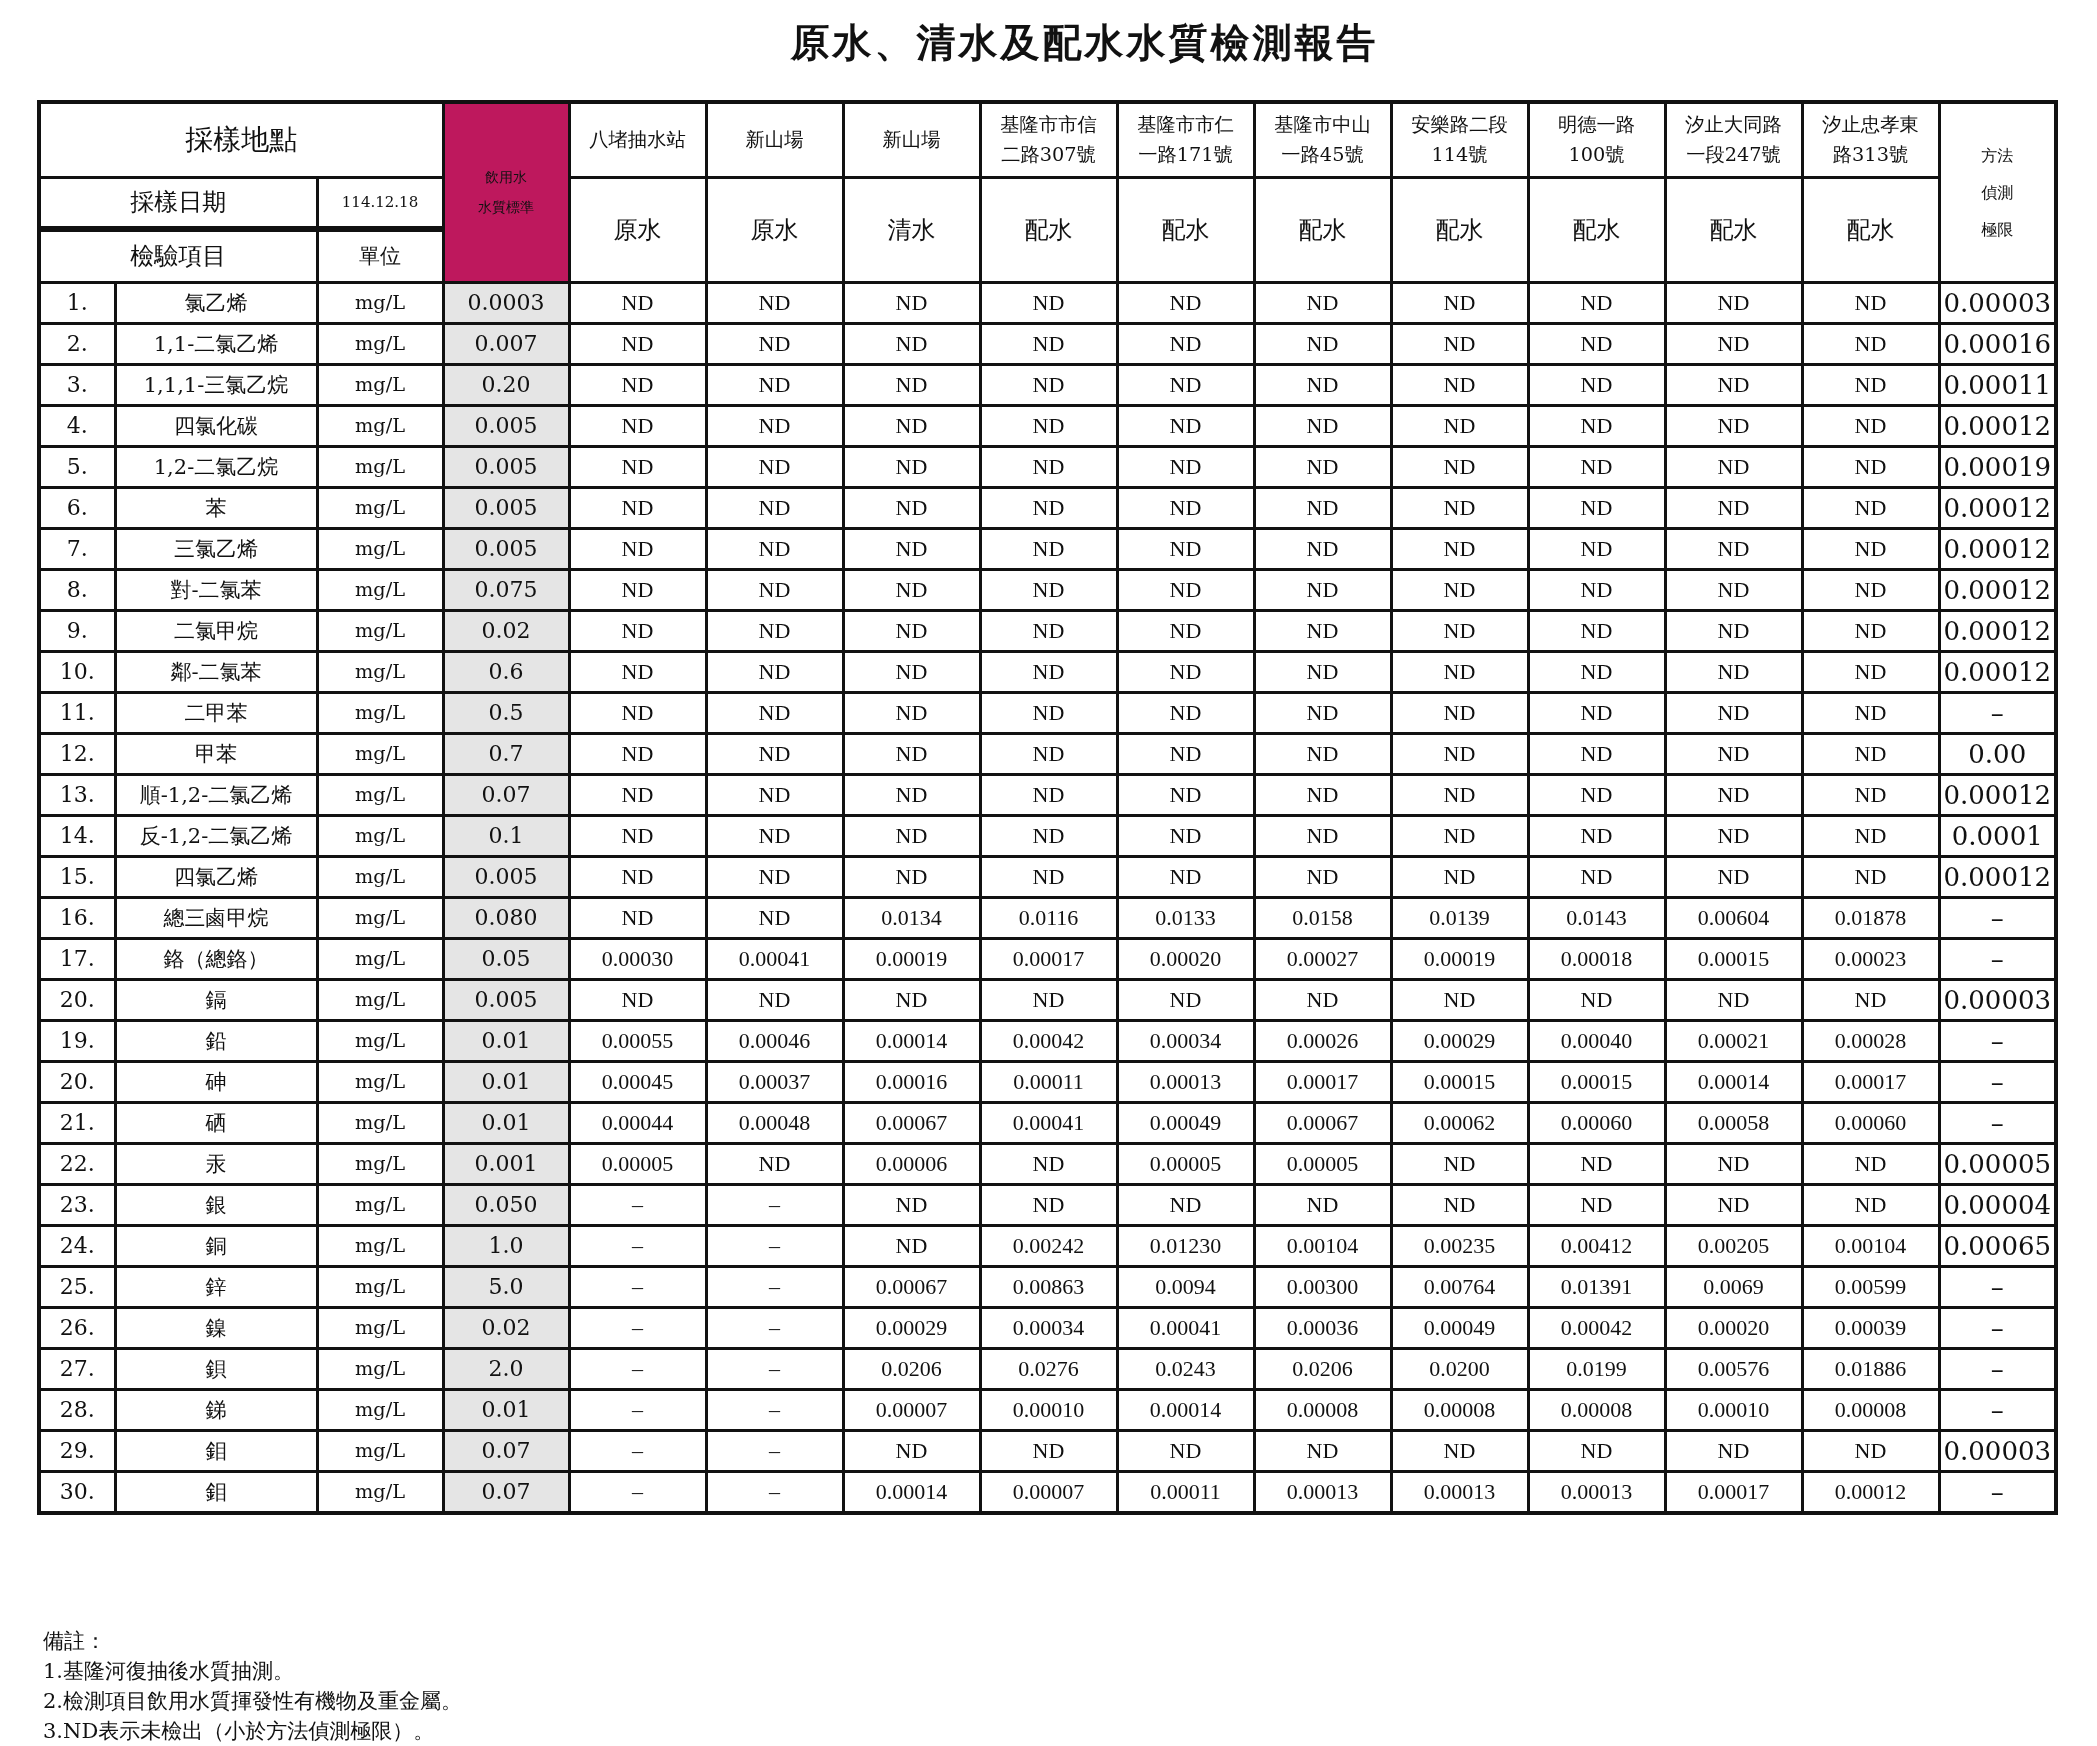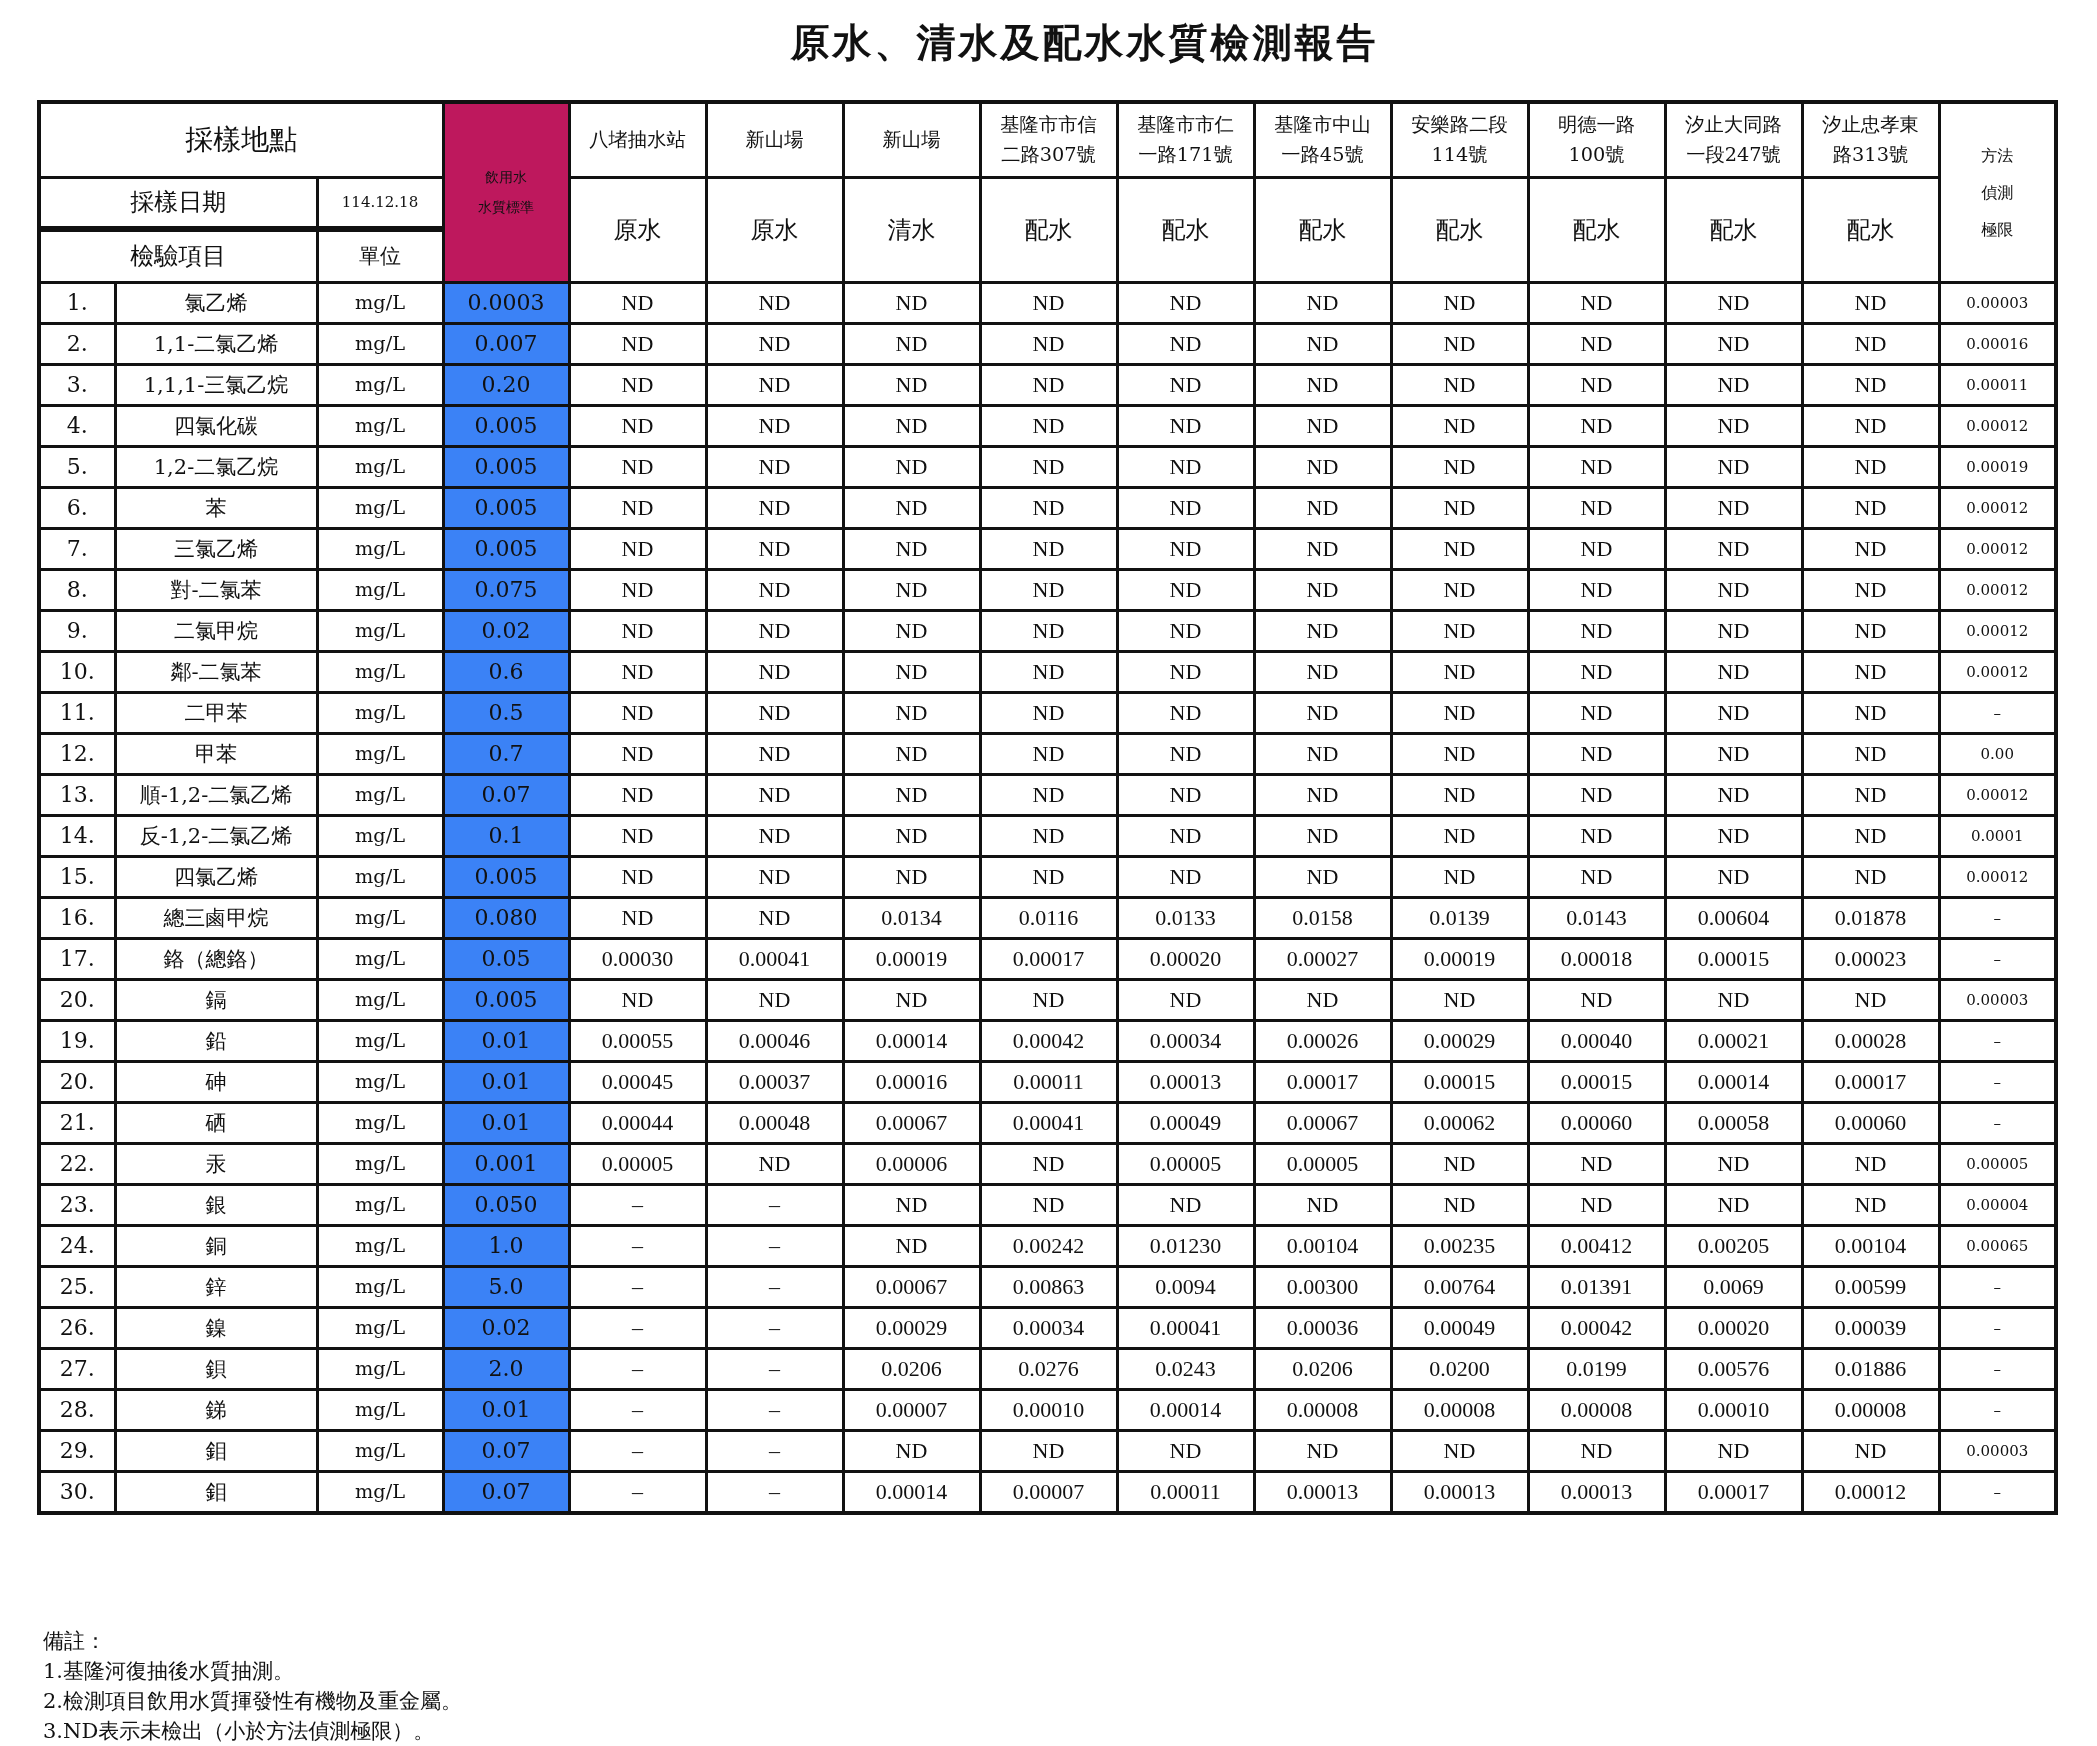--- a/index.html
+++ b/index.html
@@ -15,23 +15,23 @@
   .hdr-site { font-size:19.3px; line-height:30px; white-space:normal; }
   .hdr-big { font-size:28px; }
   .hdr-mid { font-size:24px; }
   .hdr-type { font-size:24px; }
   .std-hdr { background:#be185d; font-size:14px; line-height:30px; white-space:normal; }
   .mdl { font-size:16px; line-height:37px; white-space:normal; }
   td.num { text-align:right; padding-right:9px; font-size:22px; }
   td.name { text-align:left; padding-left:7.4px; font-size:21px; border-left-width:1.5px; }
   td.unit { font-size:19.3px; }
   td.val { font-size:22px; font-family:"Liberation Serif","DejaVu Serif",serif; }
-  td.stdval { font-size:22px; background:#3b82f6; border-left-width:5.2px; border-right-width:5.2px; }
+  td.stdval { font-size:22px; background:#e5e5e5; border-left-width:5.2px; border-right-width:5.2px; }
   tr.data td { height:38px; }
-  td.mdlval { font-size:15px; border-left-width:5.2px;margin-left:38px; }
+  td.mdlval { font-size:26px; border-left-width:5.2px;margin-left:38px; }
   .notes { position:absolute; left:43px; top:1626px; font-size:21px; line-height:30px; }
 </style>
 </head>
 <body>
 
 <div class="title">原水、清水及配水水質檢測報告</div>
 
 <table class="report">
   <colgroup>
     <col style="width:76px">

